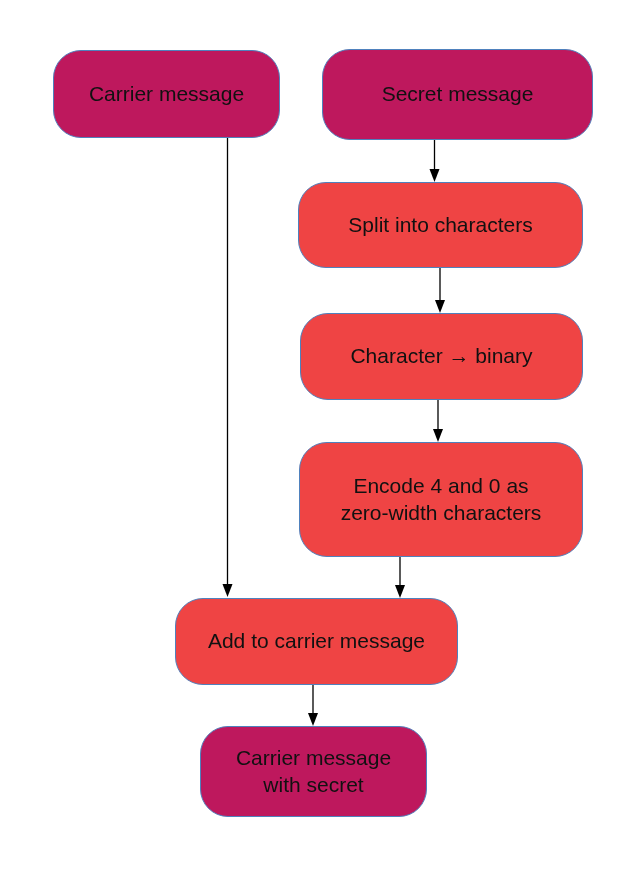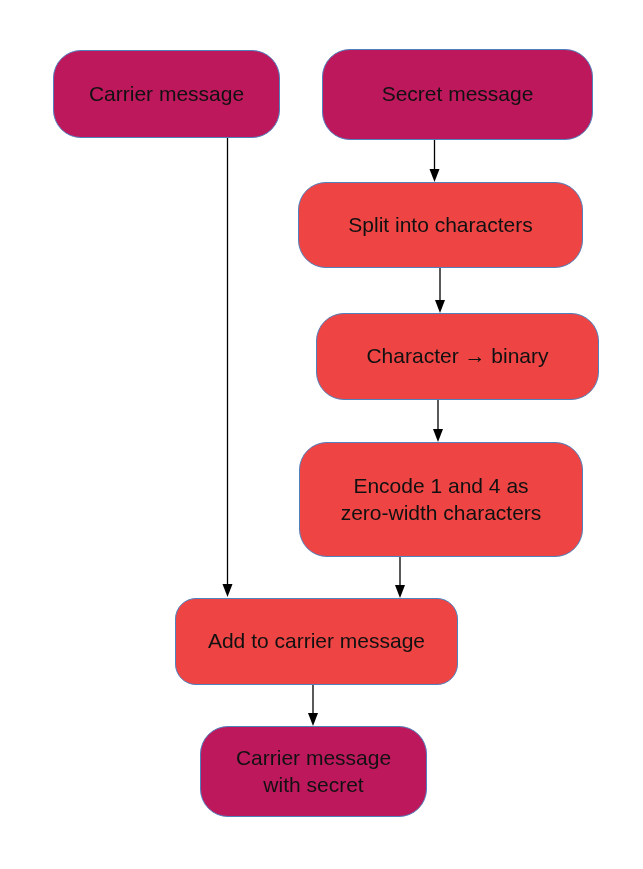--- a/index.html
+++ b/index.html
@@ -31,23 +31,23 @@
     border-radius: 28px;
     white-space: pre-line;
   }
   .terminal { background: #be185d; }
   .process  { background: #ef4444; }
 
   
   #n-carrier   { left: 53px;  top: 50px;  width: 227px; height: 88px;  }
   #n-secret    { left: 322px; top: 49px;  width: 271px; height: 91px;  }
   #n-split     { left: 298px; top: 182px; width: 285px; height: 86px;  }
-  #n-charbin   { left: 300px; top: 313px; width: 283px; height: 87px; margin-left: 16px;  }
+  #n-charbin   { left: 300px; top: 313px; width: 283px; height: 87px;  }
   #n-encode    { left: 299px; top: 442px; width: 284px; height: 115px; }
-  #n-add       { left: 175px; top: 598px; width: 283px; height: 87px; border-radius: 21px;  }
+  #n-add       { left: 175px; top: 598px; width: 283px; height: 87px;  }
   #n-result    { left: 200px; top: 726px; width: 227px; height: 91px;  }
 </style>
 </head>
 <body>
 
 <div id="canvas">
 
   <svg id="edges" viewBox="0 0 643 869" xmlns="http://www.w3.org/2000/svg">
     <defs>
       <marker id="arrow" markerUnits="userSpaceOnUse" markerWidth="16" markerHeight="12" refX="0" refY="0" orient="auto" overflow="visible">
@@ -63,21 +63,21 @@
   </svg>
 
   <div id="n-carrier" class="node terminal">Carrier message</div>
 
   <div id="n-secret" class="node terminal">Secret message</div>
 
   <div id="n-split" class="node process">Split into characters</div>
 
   <div id="n-charbin" class="node process">Character → binary</div>
 
-  <div id="n-encode" class="node process">Encode 1 and 4 as
+  <div id="n-encode" class="node process">Encode 4 and 0 as
 zero-width characters</div>
 
   <div id="n-add" class="node process">Add to carrier message</div>
 
   <div id="n-result" class="node terminal">Carrier message
 with secret</div>
 
 </div>
 
 </body></html>

